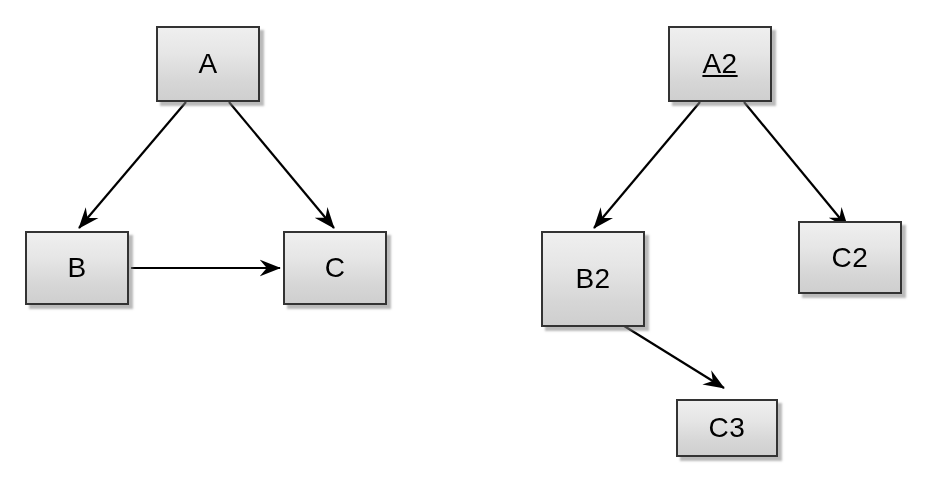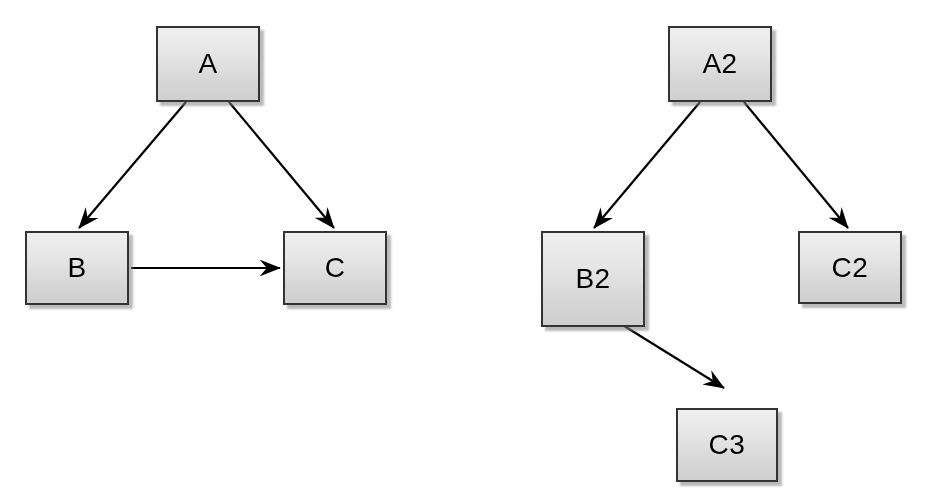--- a/index.html
+++ b/index.html
@@ -68,27 +68,27 @@
   <div id="nodes-group">
       <div class="node" style="left: 156px; top: 26px; width: 104px; height: 76px; border-color: rgb(51, 51, 51);">
         <span class="node-label">A</span>
       </div>
       <div class="node" style="left: 25px; top: 231px; width: 104px; height: 74px; border-color: rgb(51, 51, 51);">
         <span class="node-label">B</span>
       </div>
       <div class="node" style="left: 283px; top: 231px; width: 104px; height: 74px; border-color: rgb(51, 51, 51);">
         <span class="node-label">C</span>
       </div>
-      <div class="node" style="left: 668px; top: 26px; width: 104px; height: 76px; border-color: rgb(51, 51, 51);">
+      <div class="node" style="left: 668px; top: 26px; width: 104px; height: 76px; border-color: rgb(51, 51, 51); text-decoration: underline;">
         <span class="node-label">A2</span>
       </div>
       <div class="node" style="left: 541px; top: 231px; width: 104px; height: 96px; border-color: rgb(51, 51, 51);">
         <span class="node-label">B2</span>
       </div>
-      <div class="node" style="left: 798px; top: 231px; width: 104px; height: 73px; border-color: rgb(51, 51, 51);">
+      <div class="node" style="left: 798px; top: 221px; width: 104px; height: 73px; border-color: rgb(51, 51, 51);">
         <span class="node-label">C2</span>
       </div>
-      <div class="node" style="left: 676px; top: 408px; width: 102px; height: 74px; border-color: rgb(51, 51, 51);">
+      <div class="node" style="left: 676px; top: 399px; width: 102px; height: 58px; border-color: rgb(51, 51, 51);">
         <span class="node-label">C3</span>
       </div>
     </div>
 
 </div>
 
 </body></html>

